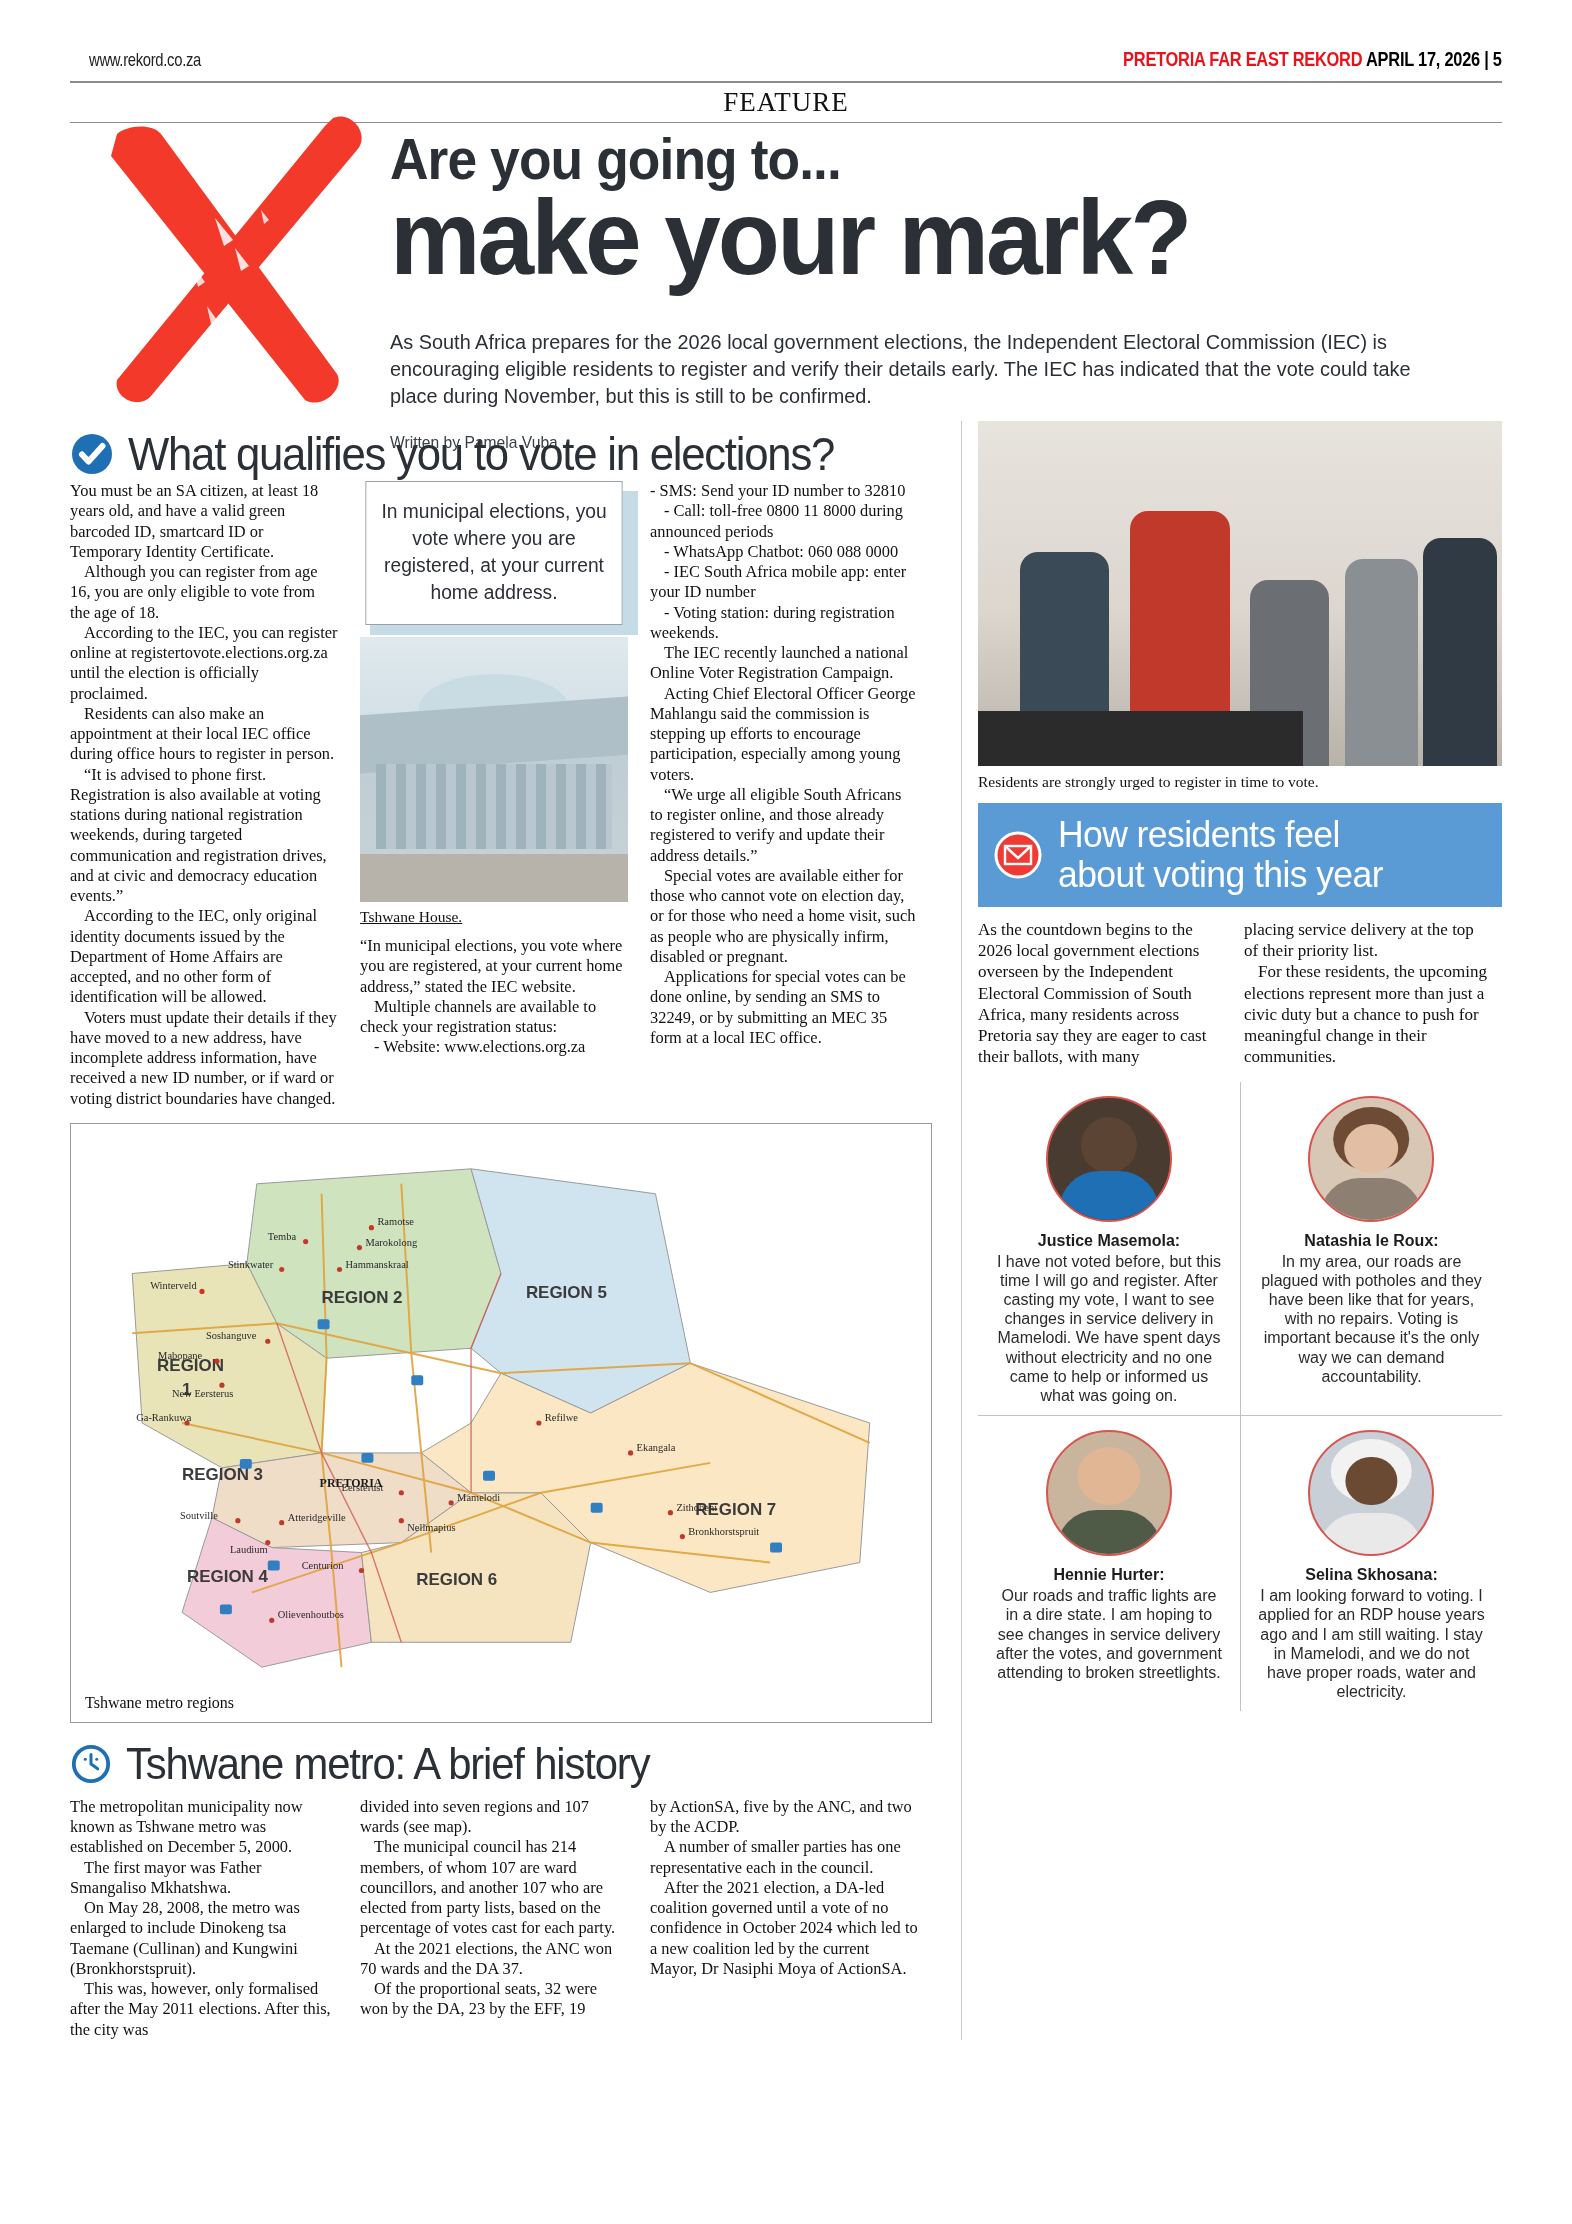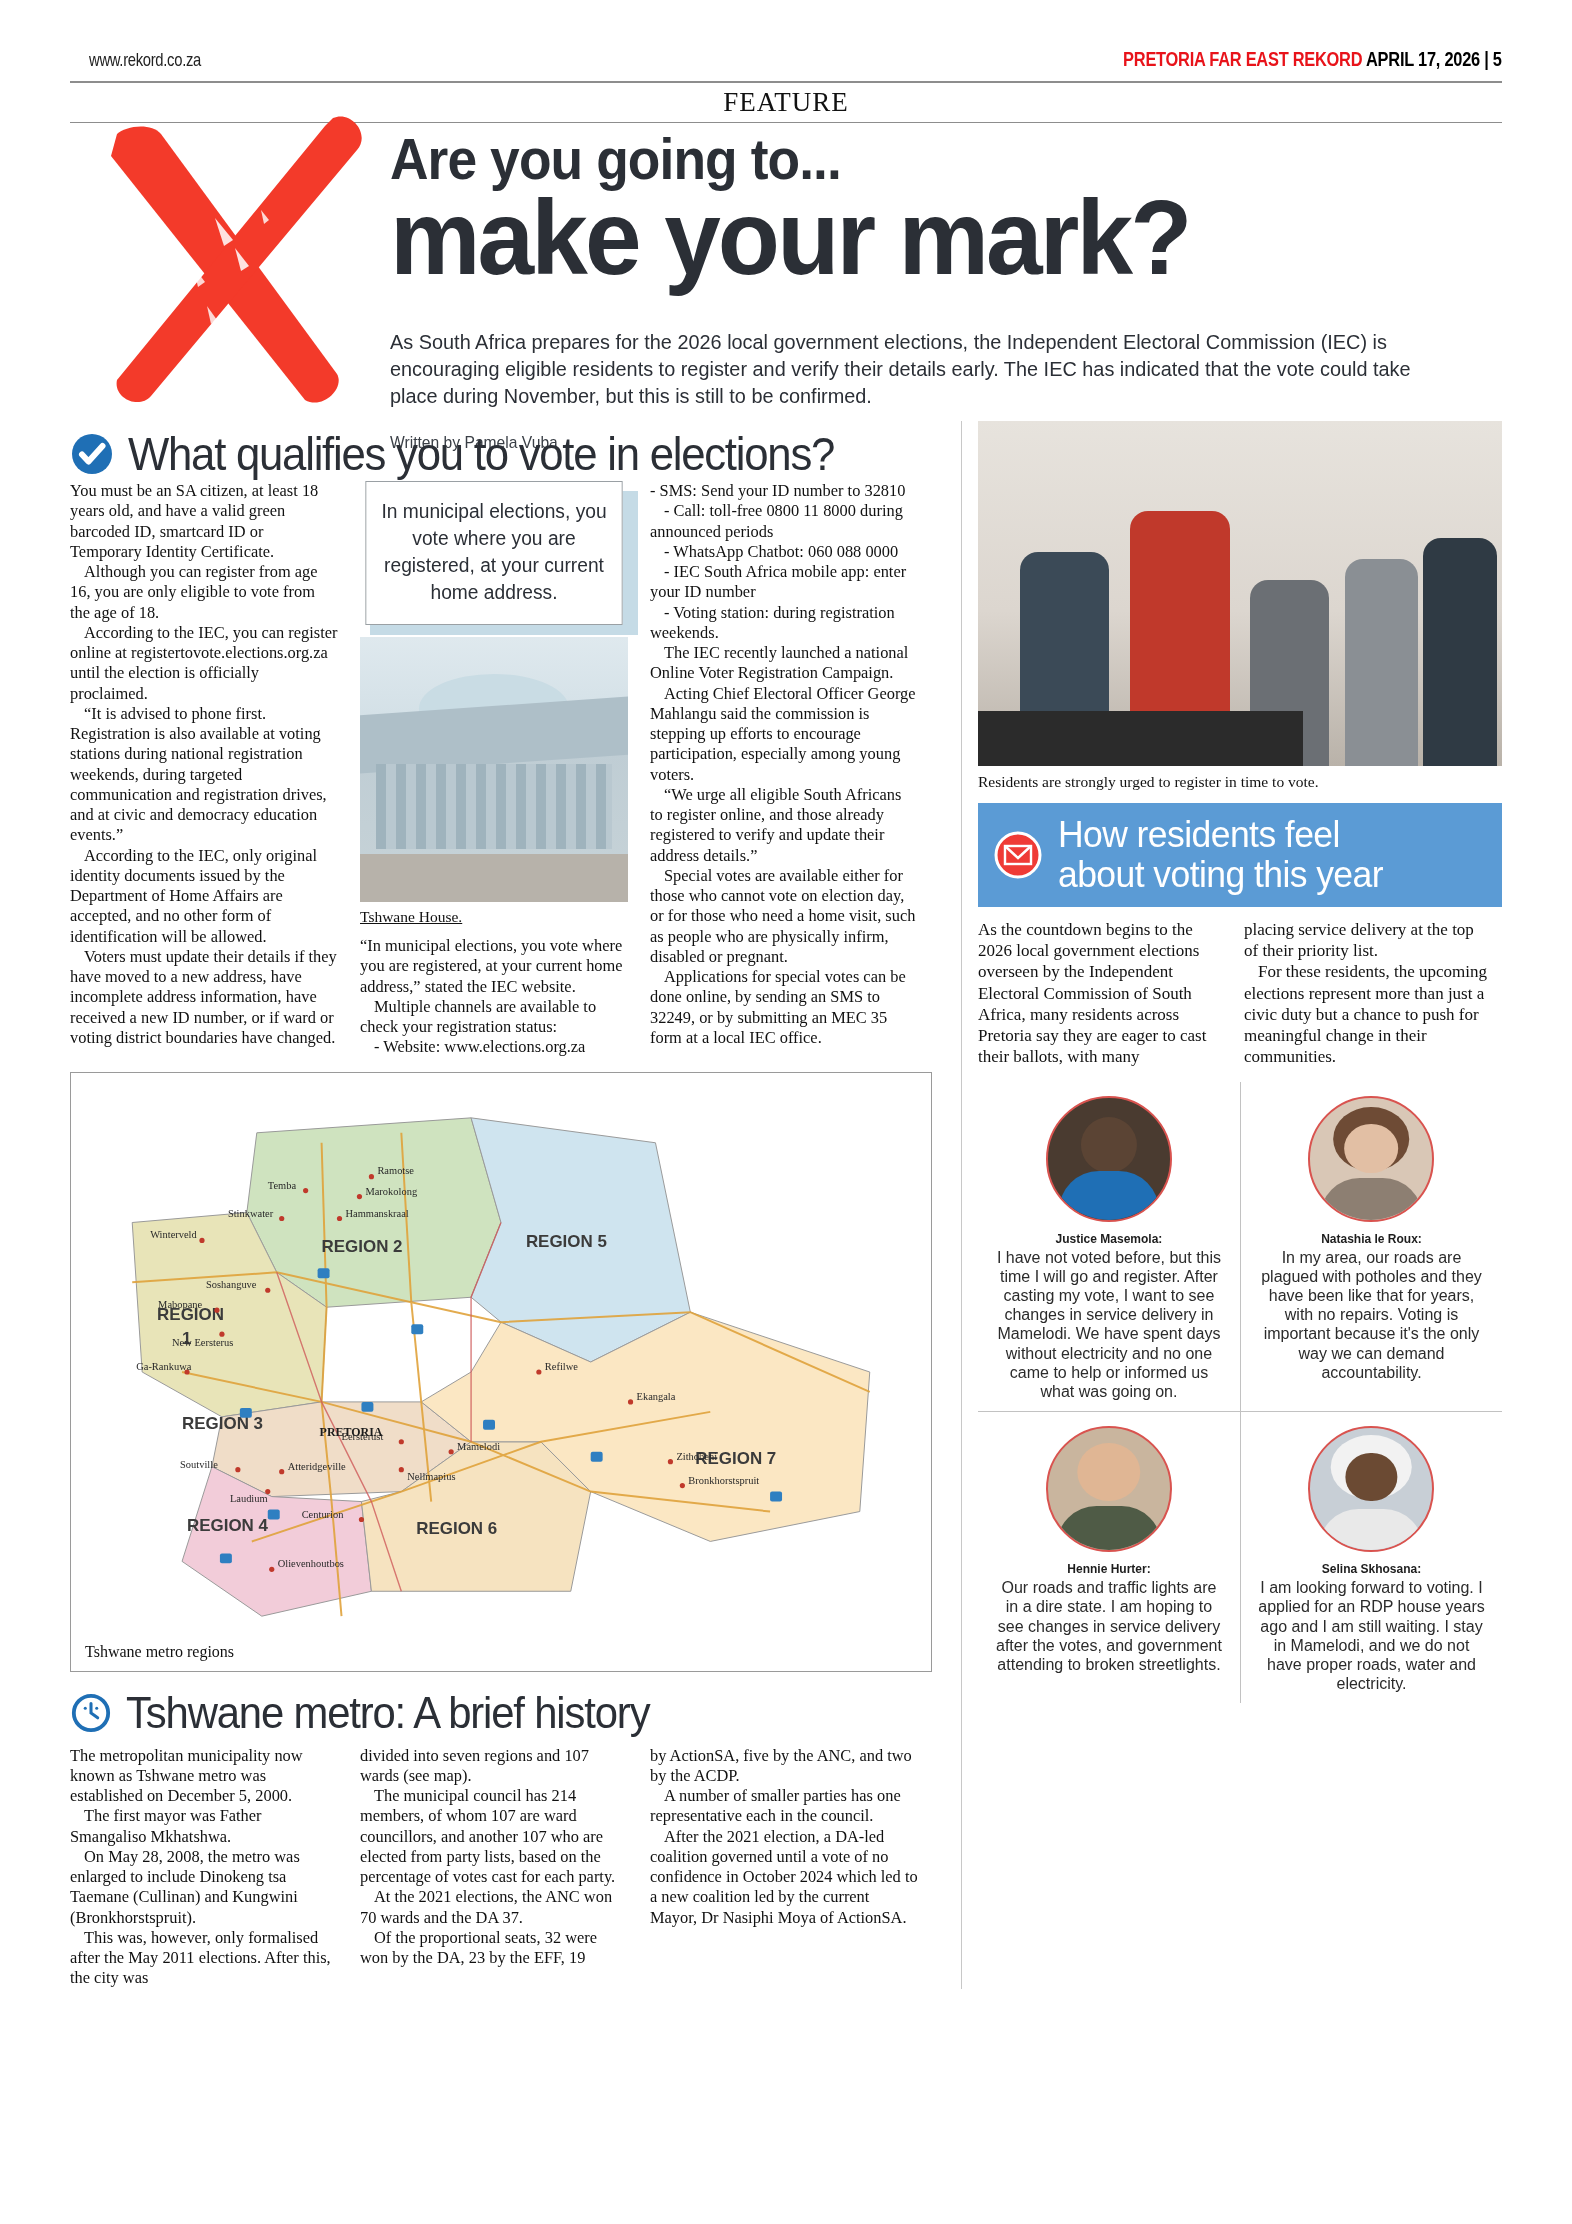--- a/index.html
+++ b/index.html
@@ -78,21 +78,21 @@
   .rail-body .rcol { width:244px; }
   .rail-body p { margin:0; text-indent:14px; }
   .rail-body p.first { text-indent:0; }
 
   
   .testi-grid { display:flex; flex-wrap:wrap; margin-top:14px; }
   .testi { width:50%; padding:14px 16px 10px; text-align:center; position:relative; }
   .testi.b { border-left:1px solid #c2c2c2; }
   .testi.row2 { border-top:1px solid #c2c2c2; }
   .avatar { width:126px; height:126px; border-radius:50%; margin:0 auto 10px; border:2px solid #d9534f; overflow:hidden; position:relative; background:#d8cfc6; }
-  .testi-name { font-family:"Liberation Sans", sans-serif; font-weight:bold; font-size:12px; color:#1d1d1d; margin-bottom:2px; }
+  .testi-name { font-family:"Liberation Sans", sans-serif; font-weight:bold; font-size:16px; color:#1d1d1d; margin-bottom:2px; }
   .testi-quote { font-family:"Liberation Sans", sans-serif; font-size:16px; line-height:1.2; color:#2b2b2b; }
 
   
   .map-box { border:1px solid #9a9a9a; margin-top:14px; height:600px; position:relative; background:#fff; overflow:hidden; }
   .map-cap { position:absolute; left:14px; bottom:10px; font-family:"Liberation Serif", serif; font-size:16px; color:#111; }
 
   
   .hist-head { display:flex; align-items:center; gap:14px; margin-top:16px; }
   .hist-head h2 { margin:0; font-family:"Liberation Sans", sans-serif; font-weight:normal; font-size:44px; color:#2b2f36; letter-spacing:-1.2px; transform:scaleX(0.95); transform-origin:left center; }
   .hist-cols { display:flex; gap:22px; margin-top:8px; }
@@ -146,20 +146,21 @@
         <h2>What qualifies you to vote in elections?</h2>
       </div>
 
       <div class="cols3">
 
         <div class="col">
           <div class="bodytext">
             <p class="first">You must be an SA citizen, at least 18 years old, and have a valid green barcoded ID, smartcard ID or Temporary Identity Certificate.</p>
             <p>Although you can register from age 16, you are only eligible to vote from the age of 18.</p>
             <p>According to the IEC, you can register online at registertovote.elections.org.za until the election is officially proclaimed.</p>
+            <p>Residents can also make an appointment at their local IEC office during office hours to register in person.</p>
             <p>“It is advised to phone first. Registration is also available at voting stations during national registration weekends, during targeted communication and registration drives, and at civic and democracy education events.”</p>
             <p>According to the IEC, only original identity documents issued by the Department of Home Affairs are accepted, and no other form of identification will be allowed.</p>
             <p>Voters must update their details if they have moved to a new address, have incomplete address information, have received a new ID number, or if ward or voting district boundaries have changed.</p>
           </div>
         </div>
 
         <div class="col">
           <div class="pull-wrap">
             <div class="pull-shadow"></div>
             <div class="pull">In municipal elections, you vote where you are registered, at your current home address.</div>

